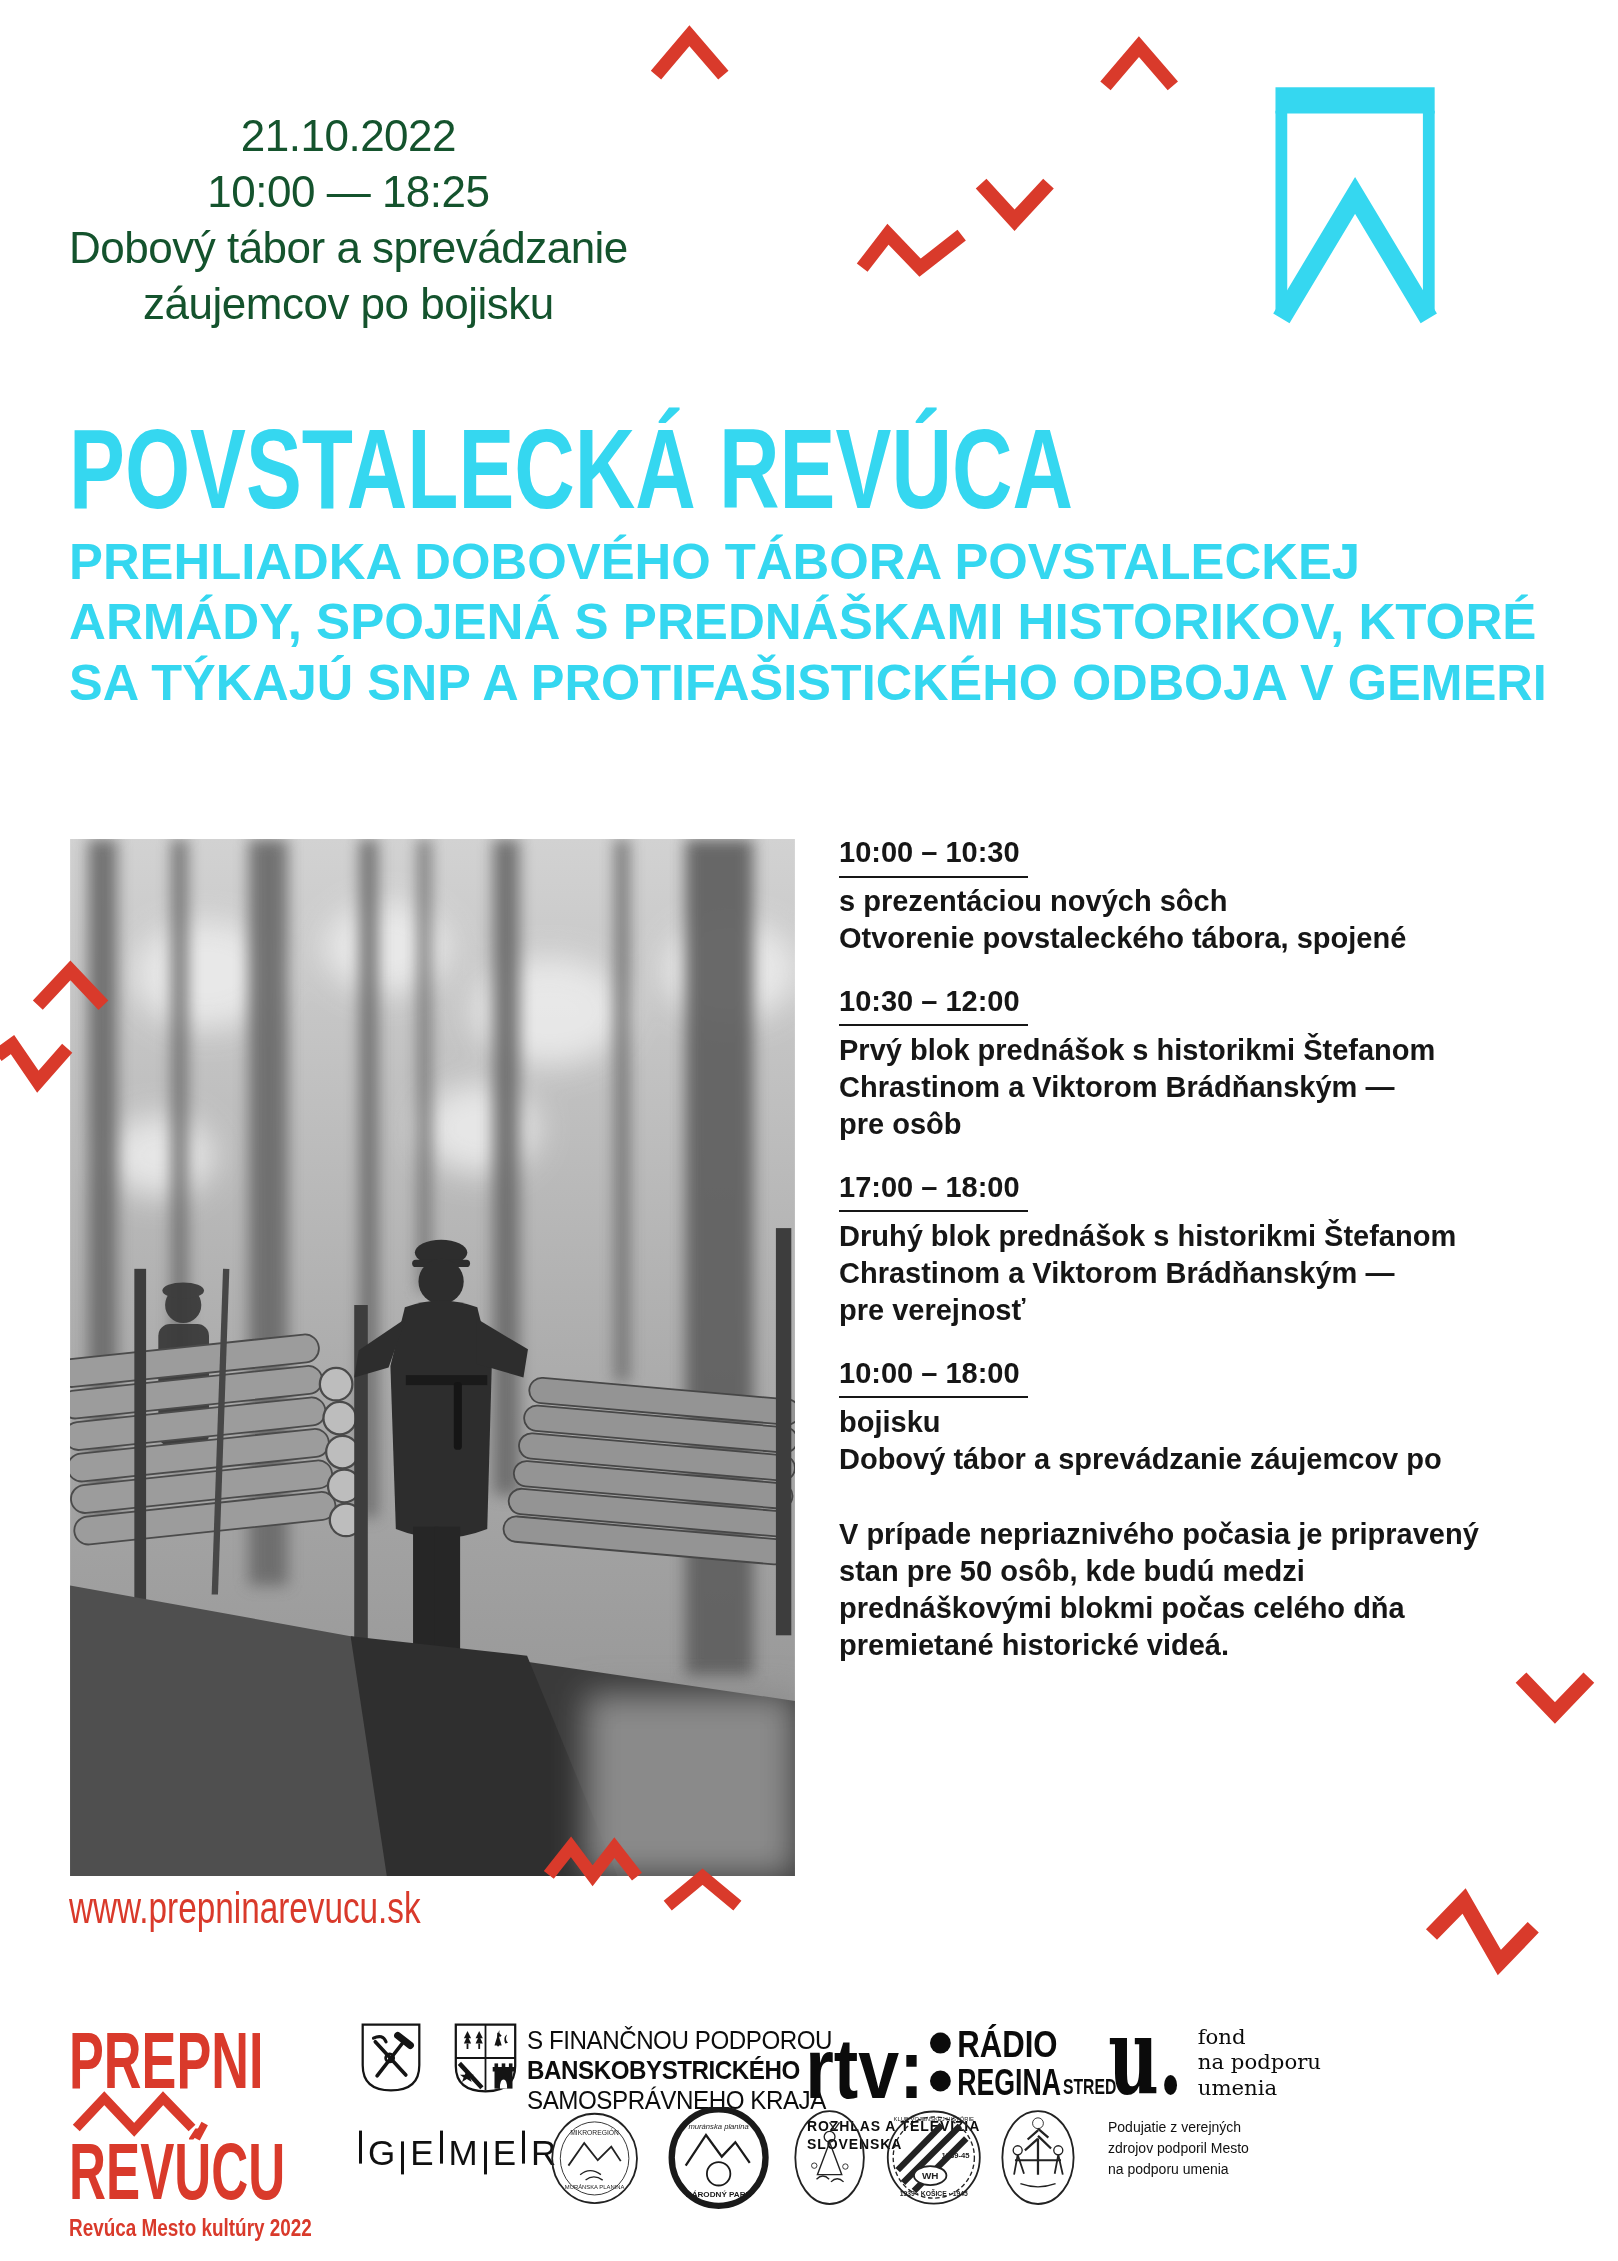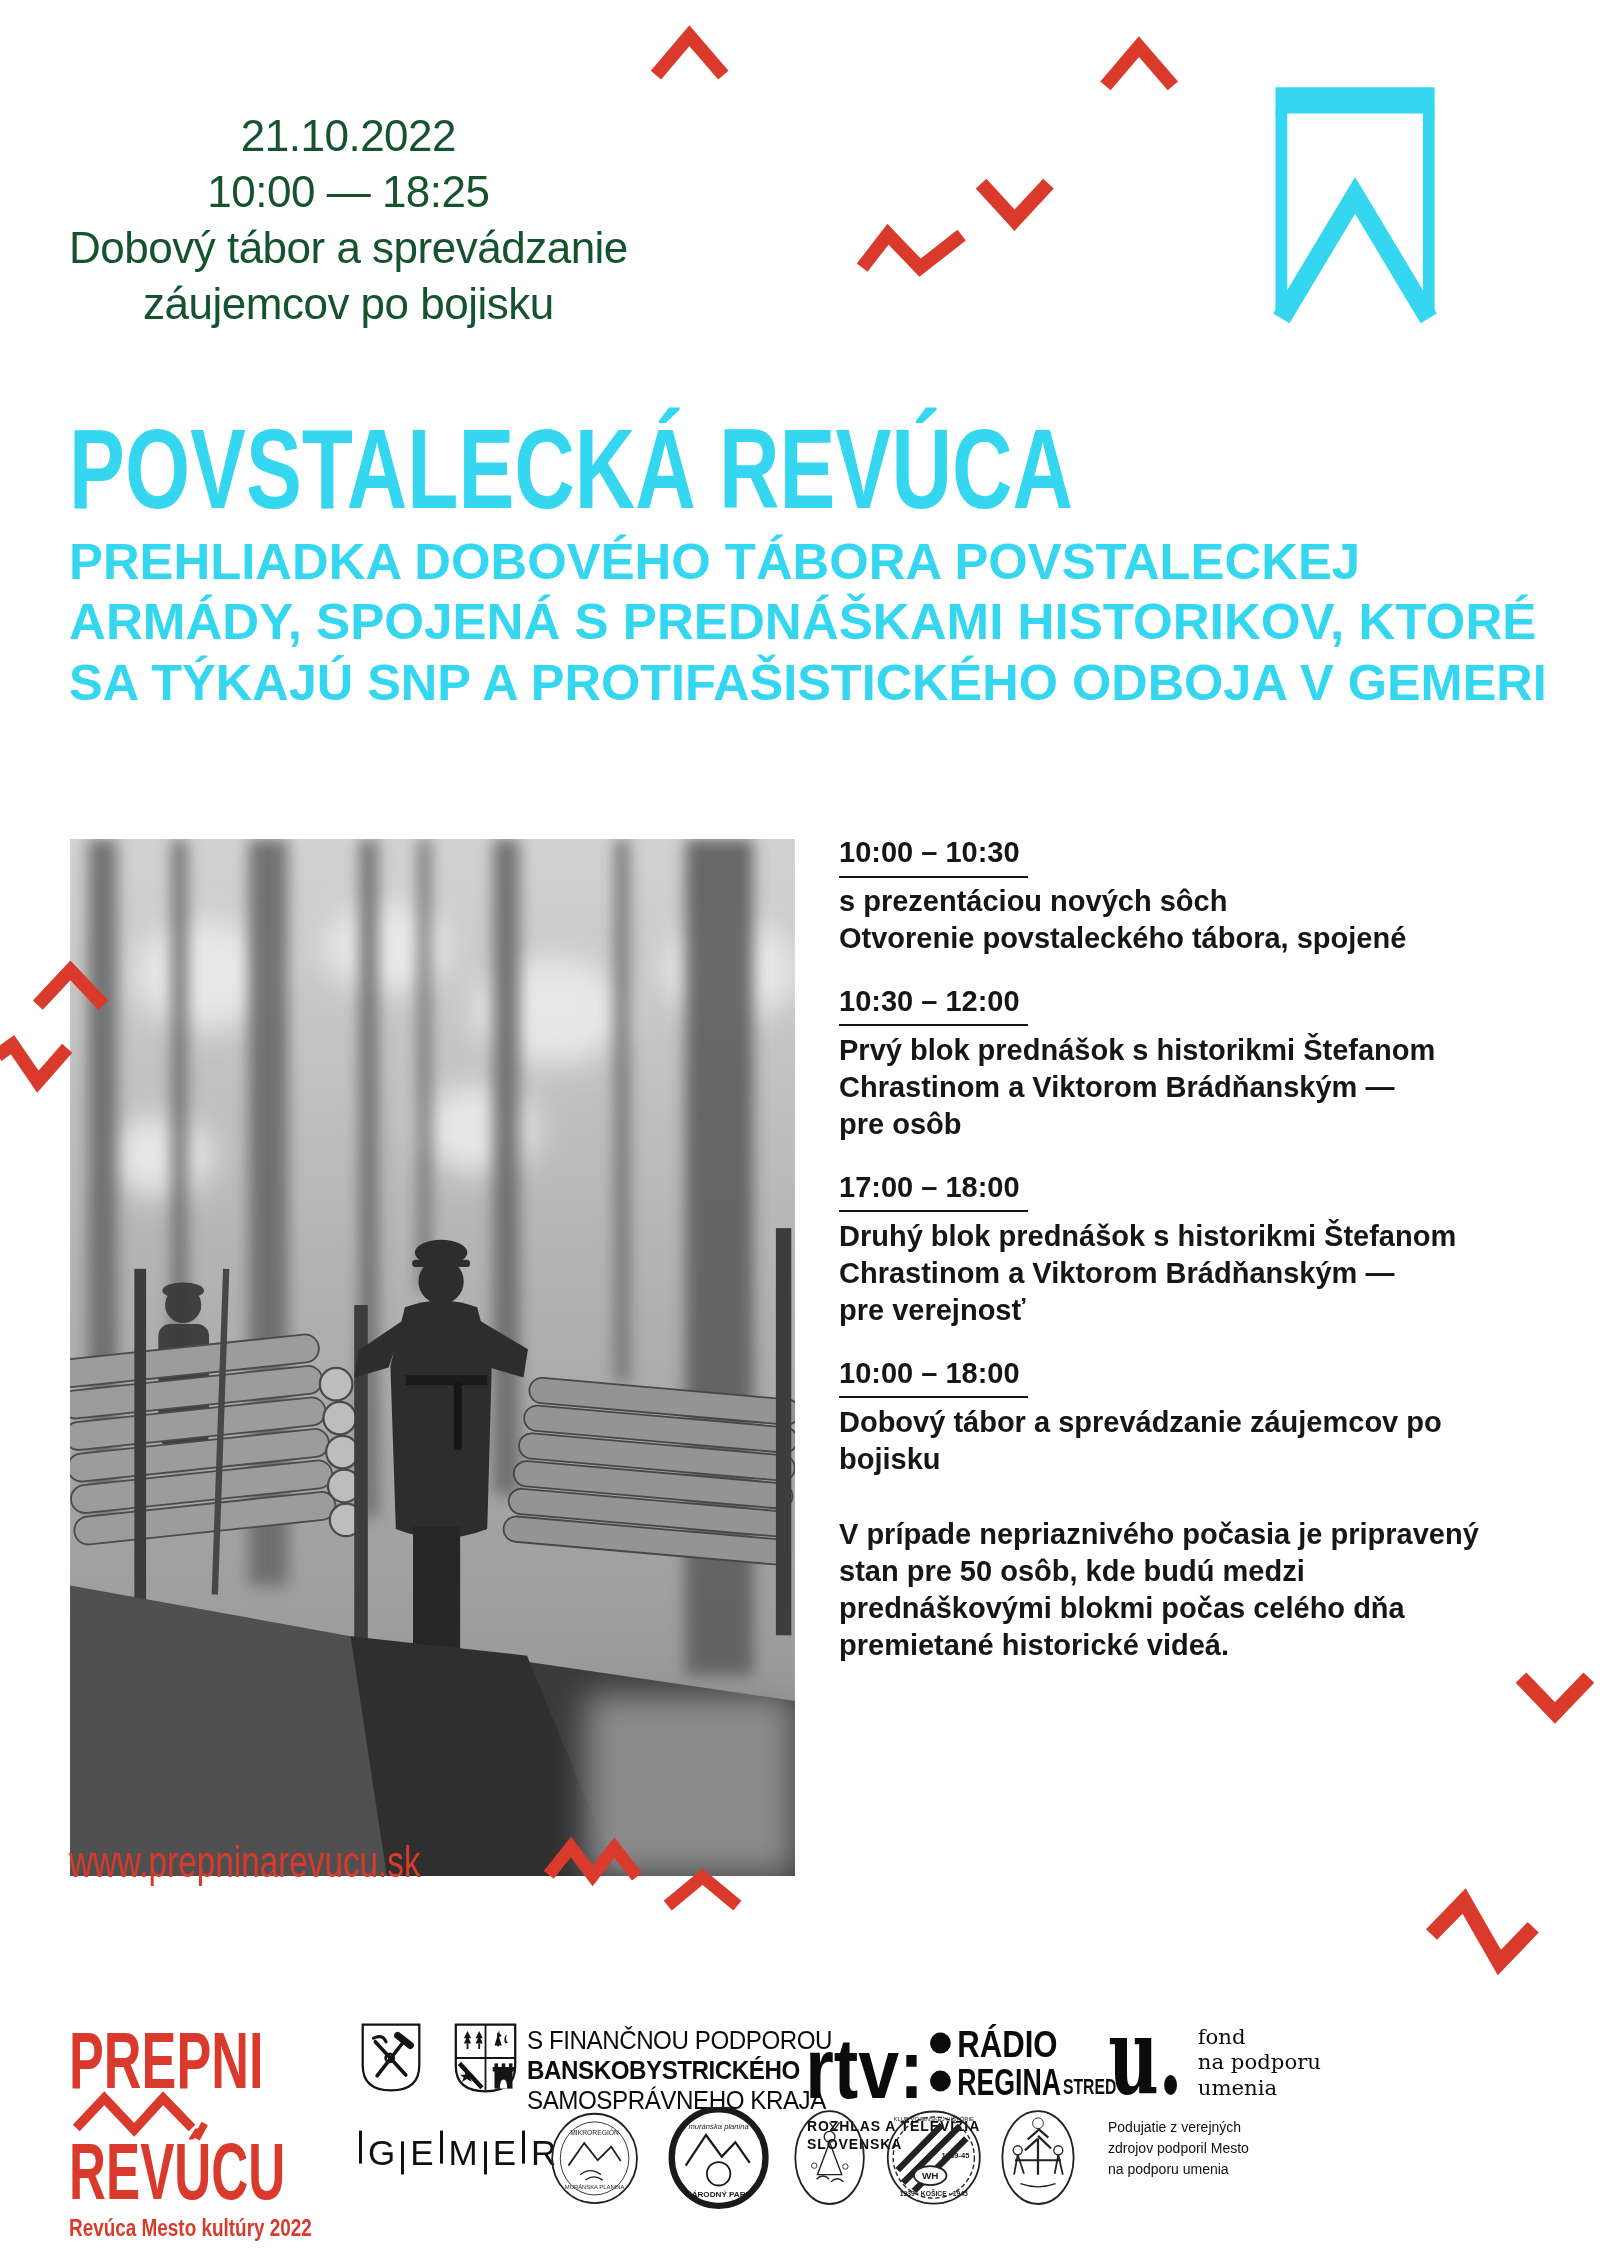--- a/index.html
+++ b/index.html
@@ -13,21 +13,21 @@
   .header{left:69px;top:108px;font-size:44px;line-height:56px;letter-spacing:-0.5px;color:#14532d;text-align:center;}
 
   
   .sched{left:839px;top:834px;width:715px;font-size:29px;line-height:37px;color:#161616;font-weight:bold;}
   .sit{margin-bottom:26px;}
   .time-row{margin-bottom:5.4px;}
   .time{display:inline-block;border-bottom:2.3px solid #161616;padding:0 8.1px 4.5px 0;}
   .note{margin-top:38px;}
 
   
-  .url{left:69px;top:1836px;font-size:45px;}
+  .url{left:69px;top:1882px;font-size:45px;}
   .url a{display:inline-block;color:#d93a2b;text-decoration:none;transform:scaleX(.74);transform-origin:left top;white-space:nowrap;}
 
   
   .support{left:527px;top:2025px;font-size:26px;line-height:30px;letter-spacing:-0.5px;transform:scaleX(.93);transform-origin:left top;color:#0c0c0c;}
   .support .b{font-weight:bold;}
   .rtvs-sub{left:807px;top:2117px;font-size:14px;line-height:18px;font-weight:bold;letter-spacing:0.9px;color:#0c0c0c;}
   .poduj{left:1108px;top:2117px;font-size:14px;line-height:21px;color:#101010;}
 
   
   .gemer{left:359px;top:2131px;display:flex;align-items:center;gap:5.9px;height:43px;}
@@ -203,22 +203,22 @@
       <div>pre osôb</div>
     </div>
     <div class="sit">
       <div class="time-row"><span class="time">17:00 – 18:00</span></div>
       <div>Druhý blok prednášok s historikmi Štefanom</div>
       <div>Chrastinom a Viktorom Brádňanským —</div>
       <div>pre verejnosť</div>
     </div>
     <div class="sit">
       <div class="time-row"><span class="time">10:00 – 18:00</span></div>
+      <div>bojisku</div>
       <div>Dobový tábor a sprevádzanie záujemcov po</div>
-      <div>bojisku</div>
     </div>
     <div class="note">
       <div>V prípade nepriaznivého počasia je pripravený</div>
       <div>stan pre 50 osôb, kde budú medzi</div>
       <div>prednáškovými blokmi počas celého dňa</div>
       <div>premietané historické videá.</div>
     </div>
   </div>
 
   <div class="abs url">

